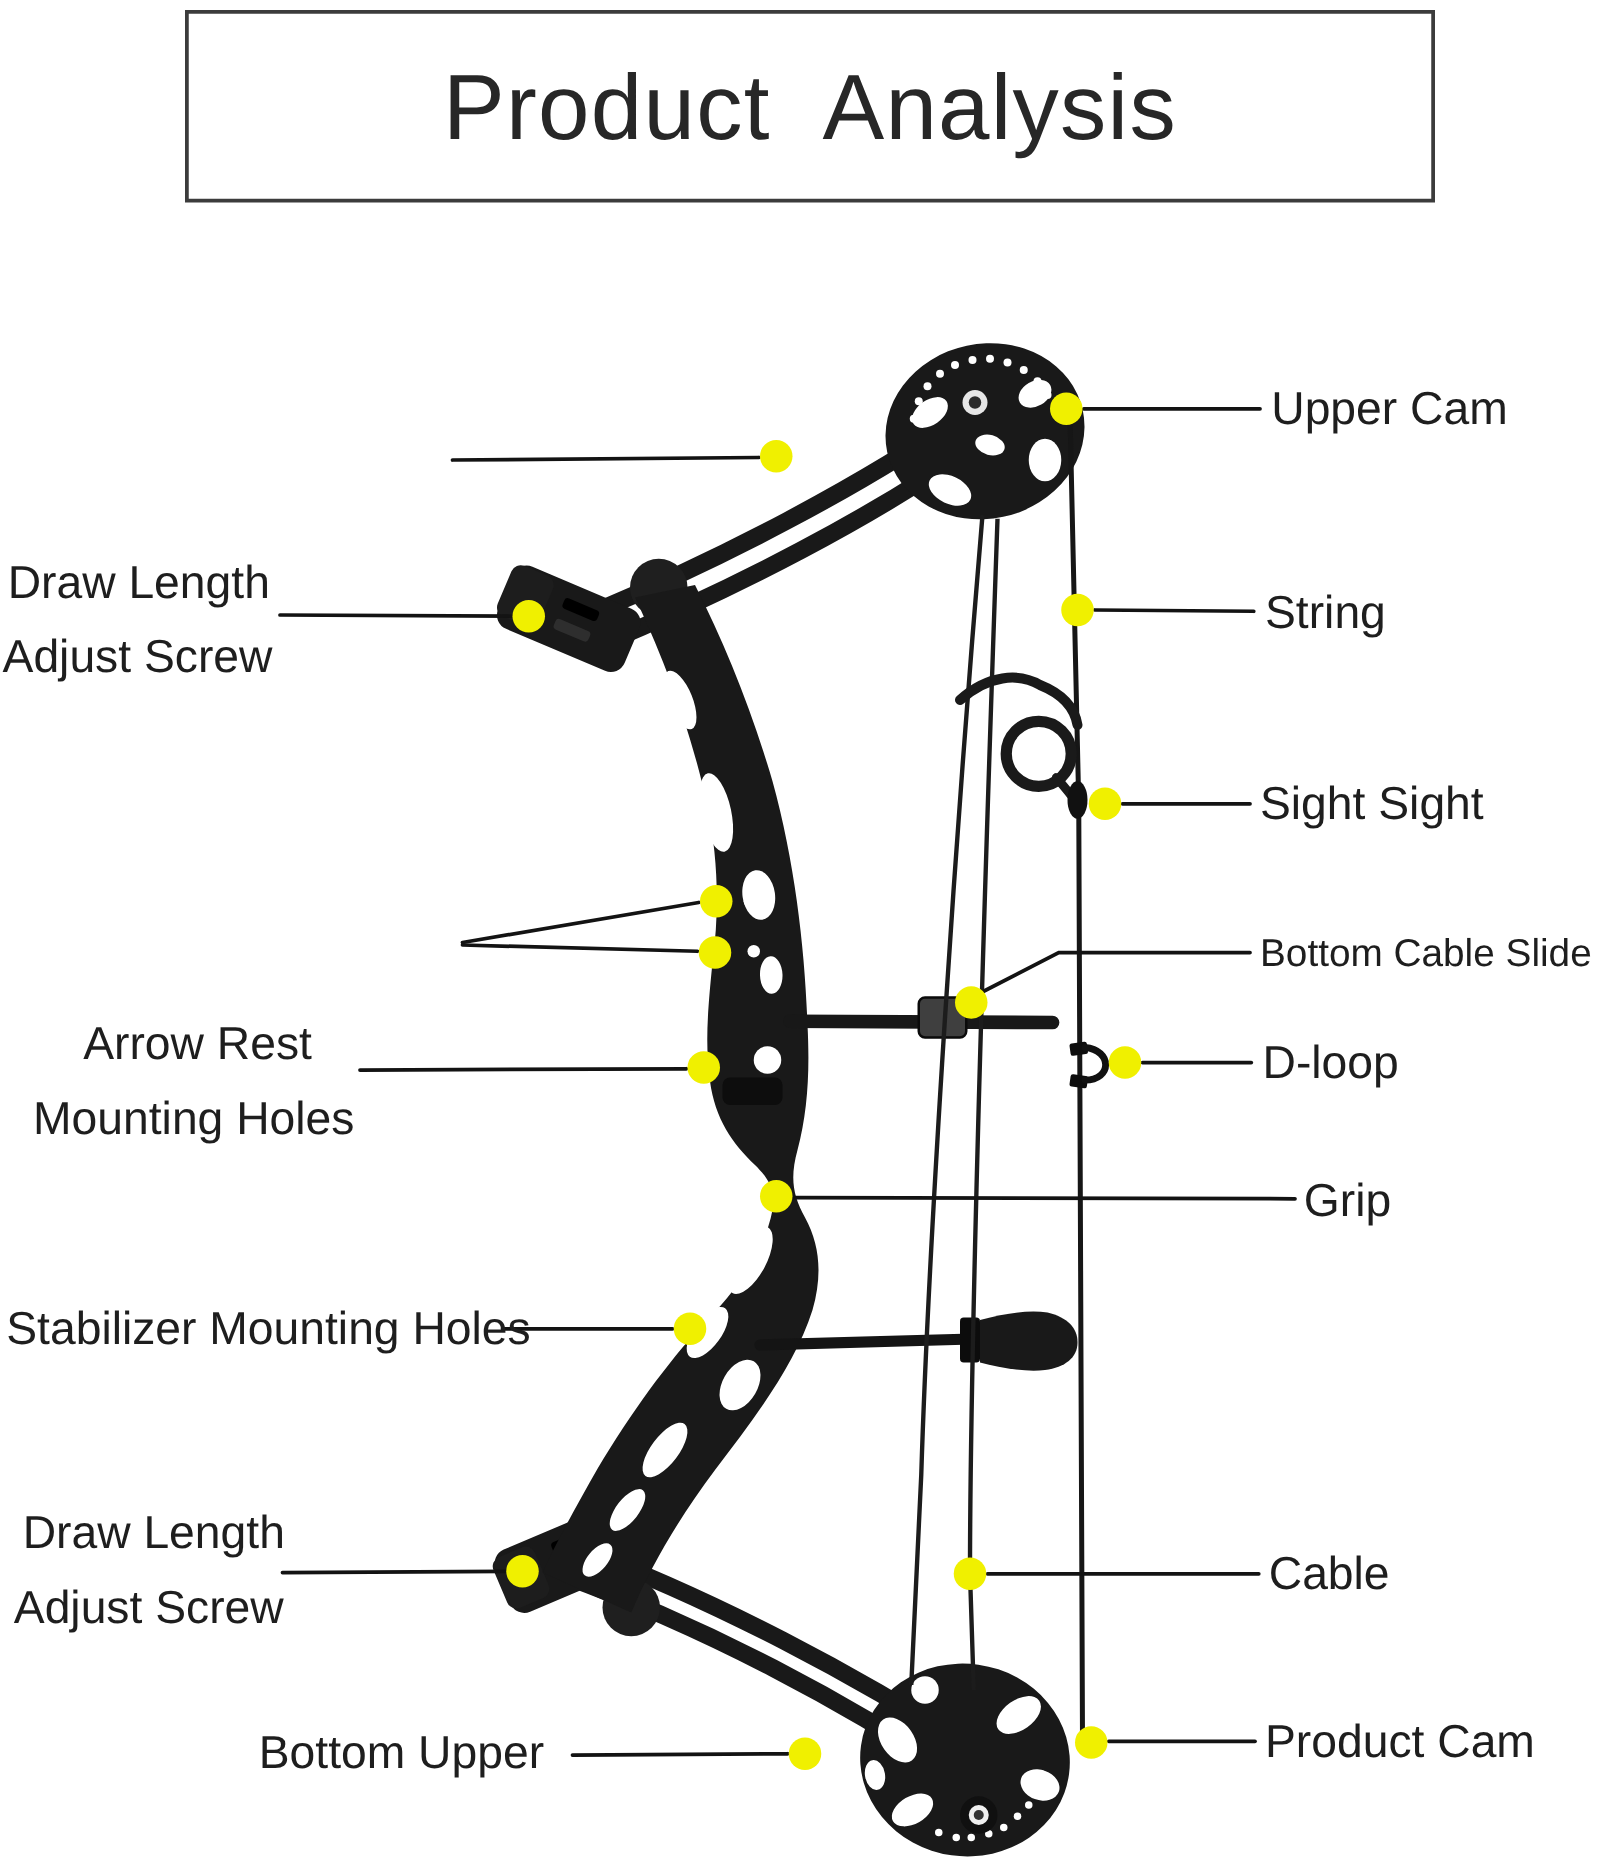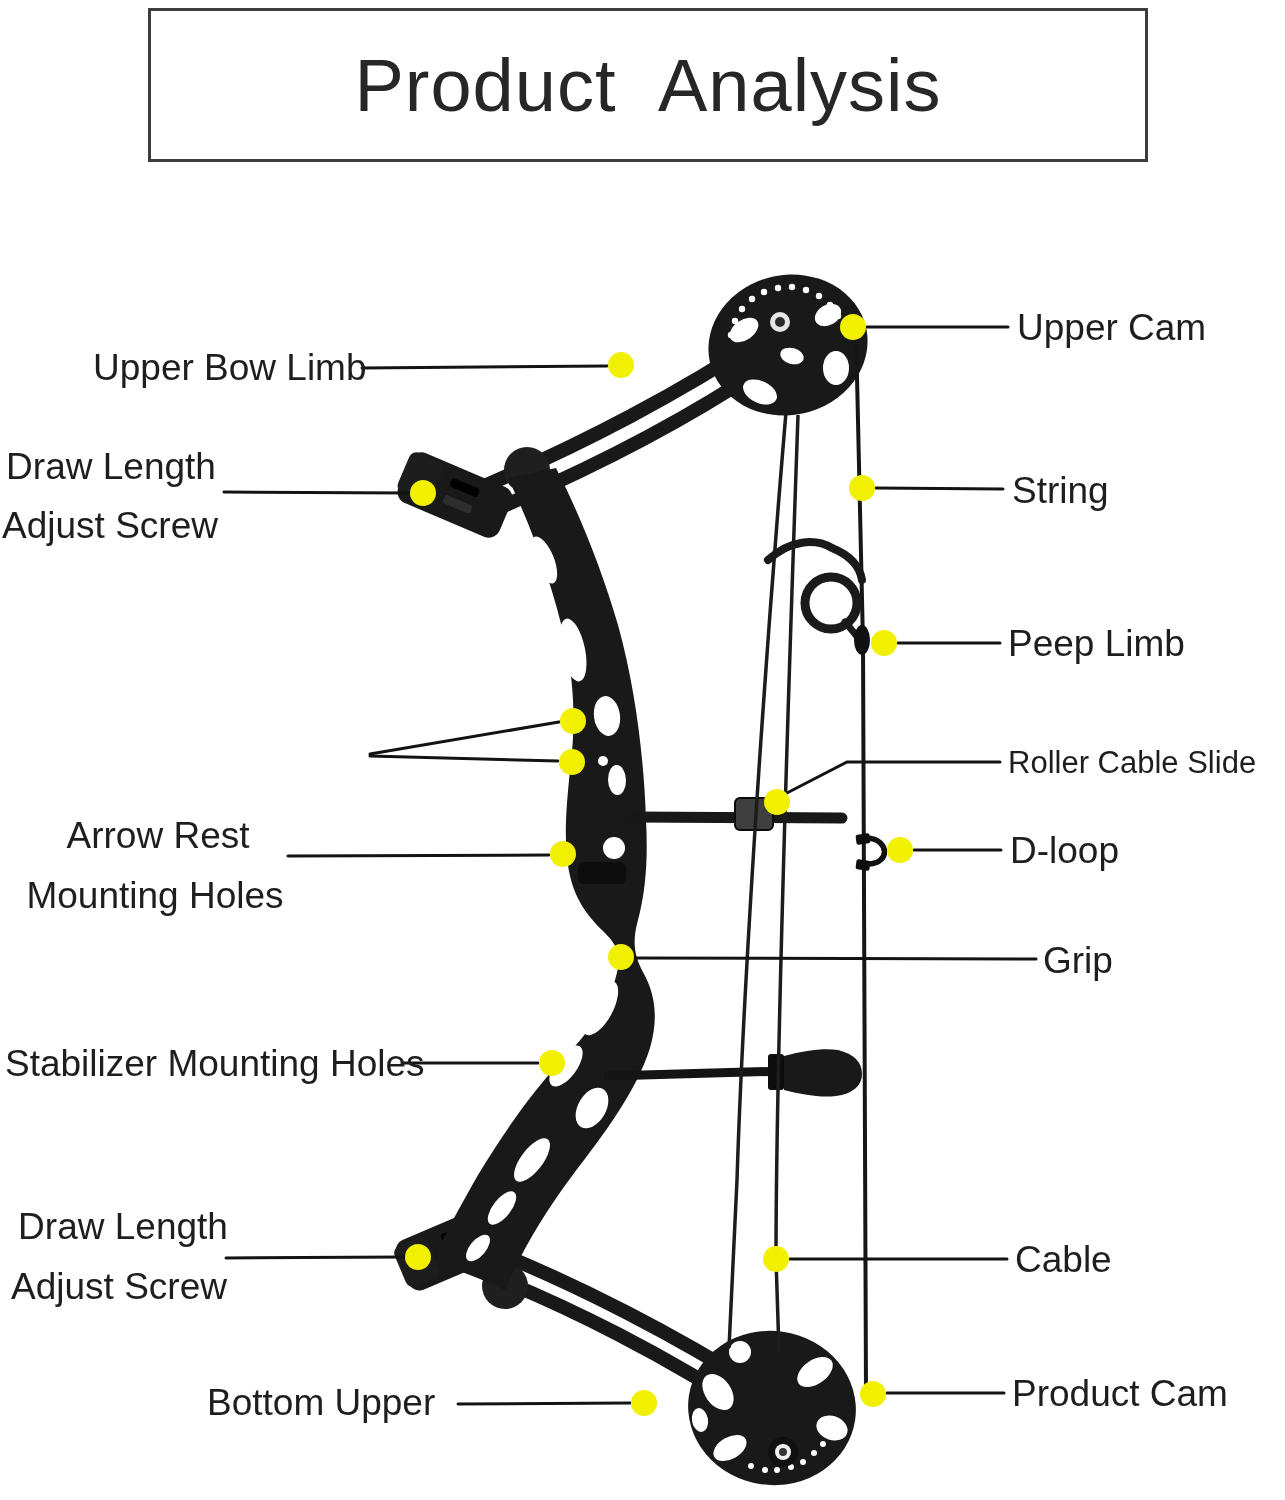--- a/index.html
+++ b/index.html
@@ -248,38 +248,37 @@
     <g>
       <path class="cline" d="M 887 1393 L 1004 1393"></path>
       <circle class="marker" cx="873" cy="1394" r="13"></circle>
     </g>
   </svg>
 
   <div id="title-box">
     <span class="title-text">Product Analysis</span>
   </div>
 
-  <div class="label" style="left:93px;top:367px">Upper Bow Limb</div>
 
   <div class="label centered" style="left:111px;top:466px">Draw Length</div>
   <div class="label centered" style="left:110px;top:525px">Adjust Screw</div>
 
 
   <div class="label centered" style="left:158px;top:835px">Arrow Rest</div>
   <div class="label" style="left:5px;top:1063px">Stabilizer Mounting Holes</div>
 
   <div class="label centered" style="left:155px;top:895px">Mounting Holes</div>
 
   <div class="label centered" style="left:123px;top:1226px">Draw Length</div>
   <div class="label centered" style="left:119px;top:1286px">Adjust Screw</div>
 
   <div class="label" style="left:207px;top:1402px">Bottom Upper</div>
 
   <div class="label" style="left:1017px;top:327px">Upper Cam</div>
   <div class="label" style="left:1012px;top:490px">String</div>
-  <div class="label" style="left:1008px;top:643px">Peep Limb</div>
-  <div class="label tight" style="left:1008px;top:762px">Roller Cable Slide</div>
+  <div class="label" style="left:1008px;top:643px">Sight Sight</div>
+  <div class="label tight" style="left:1008px;top:762px">Bottom Cable Slide</div>
   <div class="label" style="left:1010px;top:850px">D-loop</div>
   <div class="label" style="left:1043px;top:960px">Grip</div>
   <div class="label" style="left:1015px;top:1259px">Cable</div>
   <div class="label" style="left:1012px;top:1393px">Product Cam</div>
 
 </div>
 
 </body></html>

